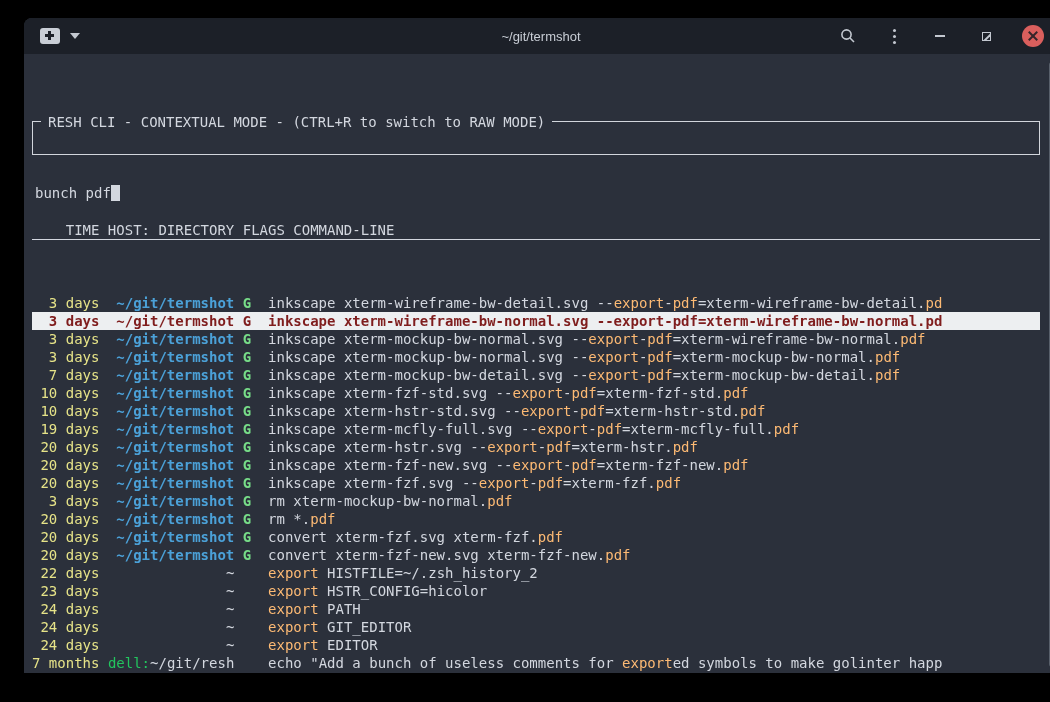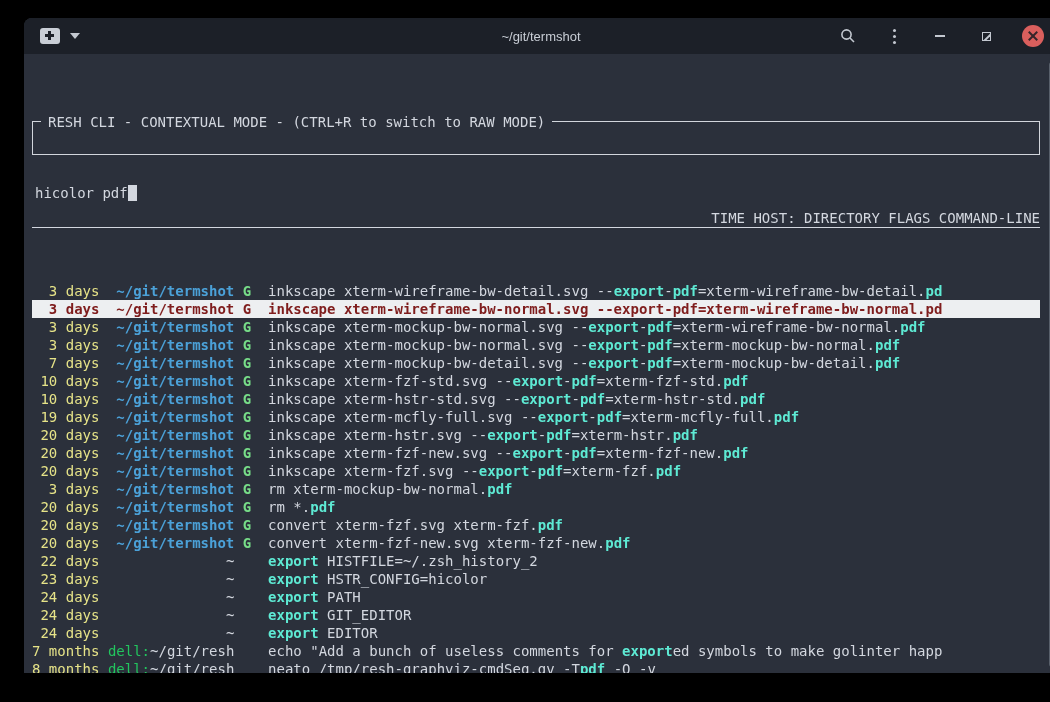--- a/index.html
+++ b/index.html
@@ -65,29 +65,29 @@
   .fbox {
     position:relative; margin-top:9px; height:34px;
     border:1px solid #d2d6dc;
   }
   .legend {
     position:absolute; top:-9px; left:8px; background:#2b303b; padding:0 7px;
   }
   .query-line { padding:8px 0 0 2px; }
   .cursor { display:inline-block; width:9px; height:16px; background:#d3d7df; vertical-align:text-bottom; }
 
-  .thead { border-bottom:1px solid #d3d7df; height:19px;text-align:right; }
+  .thead { margin-top:12px; border-bottom:1px solid #d3d7df; height:19px; }
 
   .row { height:18px; }
   .row .t    { color:#e6e388;text-align:center; }
   .row .h-blue { color:#4ba1d8; font-weight:bold; }
   .row .h-plain { color:#d3d7df; }
   .row .h-red { color:#22c55e; }
   .row .flag { color:#77dd88; font-weight:bold; }
-  .row .m    { color:#5eead4; font-weight:bold; }
+  .row .m    { color:#fdba74; font-weight:normal; }
   .row.selected { background:#edeff1; color:#7f1d1d; font-weight:bold; }
   .row.selected .t, .row.selected .h-blue, .row.selected .h-plain,
   .row.selected .h-red, .row.selected .flag, .row.selected .m { color:inherit; font-weight:bold; }
 
   .scrollbar {
     position:absolute; top:8px; right:3px; bottom:6px; width:6px;
     background:#59606b; border-radius:3px;
   }
 </style>
 </head>
@@ -122,21 +122,21 @@
         <span class="restore-glyph"></span>
       </button>
       <button class="close-btn"></button>
     </div>
   </div>
 
   <div class="term">
 
     <div class="fbox">
       <span class="legend">RESH CLI - CONTEXTUAL MODE - (CTRL+R to switch to RAW MODE)</span>
-      <div class="query-line"><span>hicolor pdf</span><span class="cursor"></span></div>
+      <div class="query-line"><span>bunch pdf</span><span class="cursor"></span></div>
     </div>
 
     <div class="thead">    TIME HOST: DIRECTORY FLAGS COMMAND-LINE</div>
 
     <div id="rows"><div class="row"><span class="t">  3 days</span>  <span class="h-blue">~/git/termshot</span> <span class="flag">G</span>  <span>inkscape xterm-wireframe-bw-detail.svg --</span><span class="m">export</span><span>-</span><span class="m">pdf</span><span>=xterm-wireframe-bw-detail.</span><span class="m">pd</span></div><div class="row selected"><span class="t">  3 days</span>  <span class="h-blue">~/git/termshot</span> <span class="flag">G</span>  <span>inkscape xterm-wireframe-bw-normal.svg --export-pdf=xterm-wireframe-bw-normal.pd</span></div><div class="row"><span class="t">  3 days</span>  <span class="h-blue">~/git/termshot</span> <span class="flag">G</span>  <span>inkscape xterm-mockup-bw-normal.svg --</span><span class="m">export</span><span>-</span><span class="m">pdf</span><span>=xterm-wireframe-bw-normal.</span><span class="m">pdf</span></div><div class="row"><span class="t">  3 days</span>  <span class="h-blue">~/git/termshot</span> <span class="flag">G</span>  <span>inkscape xterm-mockup-bw-normal.svg --</span><span class="m">export</span><span>-</span><span class="m">pdf</span><span>=xterm-mockup-bw-normal.</span><span class="m">pdf</span></div><div class="row"><span class="t">  7 days</span>  <span class="h-blue">~/git/termshot</span> <span class="flag">G</span>  <span>inkscape xterm-mockup-bw-detail.svg --</span><span class="m">export</span><span>-</span><span class="m">pdf</span><span>=xterm-mockup-bw-detail.</span><span class="m">pdf</span></div><div class="row"><span class="t"> 10 days</span>  <span class="h-blue">~/git/termshot</span> <span class="flag">G</span>  <span>inkscape xterm-fzf-std.svg --</span><span class="m">export</span><span>-</span><span class="m">pdf</span><span>=xterm-fzf-std.</span><span class="m">pdf</span></div><div class="row"><span class="t"> 10 days</span>  <span class="h-blue">~/git/termshot</span> <span class="flag">G</span>  <span>inkscape xterm-hstr-std.svg --</span><span class="m">export</span><span>-</span><span class="m">pdf</span><span>=xterm-hstr-std.</span><span class="m">pdf</span></div><div class="row"><span class="t"> 19 days</span>  <span class="h-blue">~/git/termshot</span> <span class="flag">G</span>  <span>inkscape xterm-mcfly-full.svg --</span><span class="m">export</span><span>-</span><span class="m">pdf</span><span>=xterm-mcfly-full.</span><span class="m">pdf</span></div><div class="row"><span class="t"> 20 days</span>  <span class="h-blue">~/git/termshot</span> <span class="flag">G</span>  <span>inkscape xterm-hstr.svg --</span><span class="m">export</span><span>-</span><span class="m">pdf</span><span>=xterm-hstr.</span><span class="m">pdf</span></div><div class="row"><span class="t"> 20 days</span>  <span class="h-blue">~/git/termshot</span> <span class="flag">G</span>  <span>inkscape xterm-fzf-new.svg --</span><span class="m">export</span><span>-</span><span class="m">pdf</span><span>=xterm-fzf-new.</span><span class="m">pdf</span></div><div class="row"><span class="t"> 20 days</span>  <span class="h-blue">~/git/termshot</span> <span class="flag">G</span>  <span>inkscape xterm-fzf.svg --</span><span class="m">export</span><span>-</span><span class="m">pdf</span><span>=xterm-fzf.</span><span class="m">pdf</span></div><div class="row"><span class="t">  3 days</span>  <span class="h-blue">~/git/termshot</span> <span class="flag">G</span>  <span>rm xterm-mockup-bw-normal.</span><span class="m">pdf</span></div><div class="row"><span class="t"> 20 days</span>  <span class="h-blue">~/git/termshot</span> <span class="flag">G</span>  <span>rm *.</span><span class="m">pdf</span></div><div class="row"><span class="t"> 20 days</span>  <span class="h-blue">~/git/termshot</span> <span class="flag">G</span>  <span>convert xterm-fzf.svg xterm-fzf.</span><span class="m">pdf</span></div><div class="row"><span class="t"> 20 days</span>  <span class="h-blue">~/git/termshot</span> <span class="flag">G</span>  <span>convert xterm-fzf-new.svg xterm-fzf-new.</span><span class="m">pdf</span></div><div class="row"><span class="t"> 22 days</span>               <span class="h-plain">~</span> <span class="flag"> </span>  <span class="m">export</span><span> HISTFILE=~/.zsh_history_2</span></div><div class="row"><span class="t"> 23 days</span>               <span class="h-plain">~</span> <span class="flag"> </span>  <span class="m">export</span><span> HSTR_CONFIG=hicolor</span></div><div class="row"><span class="t"> 24 days</span>               <span class="h-plain">~</span> <span class="flag"> </span>  <span class="m">export</span><span> PATH</span></div><div class="row"><span class="t"> 24 days</span>               <span class="h-plain">~</span> <span class="flag"> </span>  <span class="m">export</span><span> GIT_EDITOR</span></div><div class="row"><span class="t"> 24 days</span>               <span class="h-plain">~</span> <span class="flag"> </span>  <span class="m">export</span><span> EDITOR</span></div><div class="row"><span class="t">7 months</span> <span class="h-red">dell:</span><span class="h-plain">~/git/resh</span> <span class="flag"> </span>  <span>echo "Add a bunch of useless comments for </span><span class="m">export</span><span>ed symbols to make golinter happ</span></div><div class="row"><span class="t">8 months</span> <span class="h-red">dell:</span><span class="h-plain">~/git/resh</span> <span class="flag"> </span>  <span>neato /tmp/resh-graphviz-cmdSeq.gv -T</span><span class="m">pdf</span><span> -O -v</span></div></div>
 
     
 
     
 

